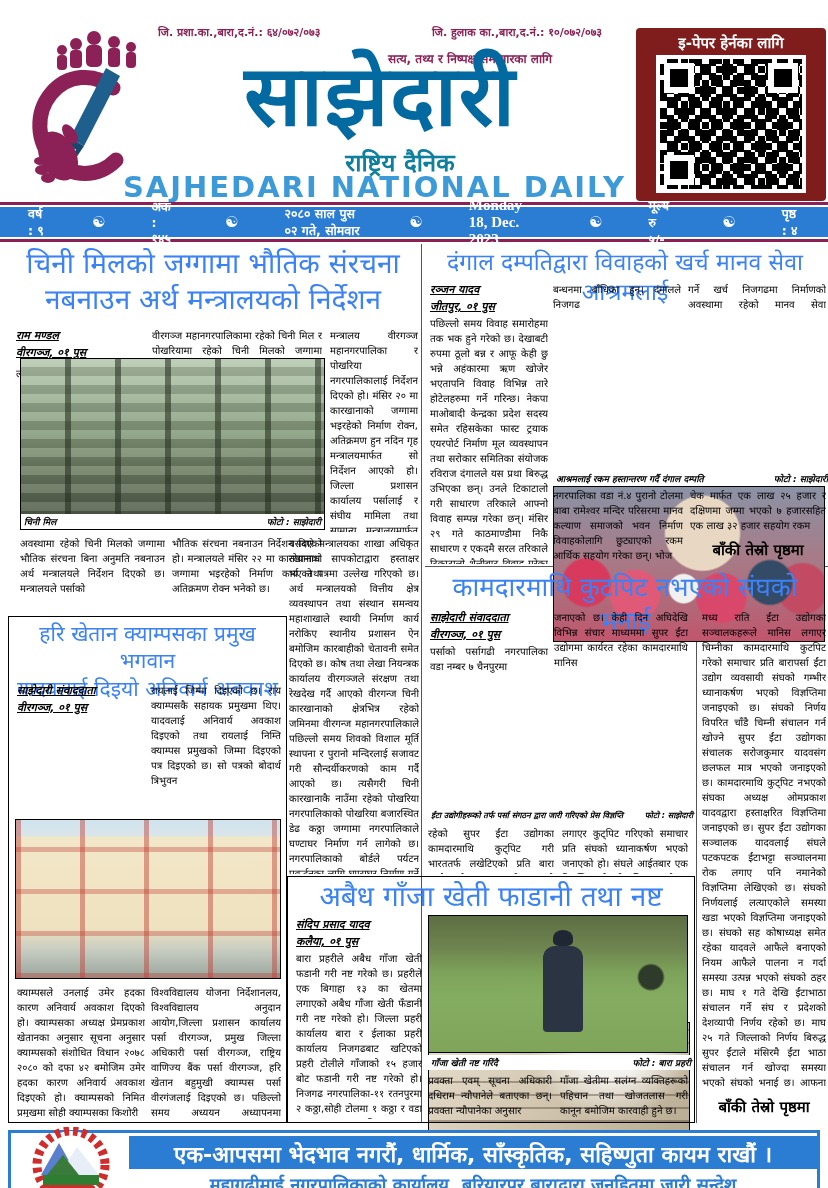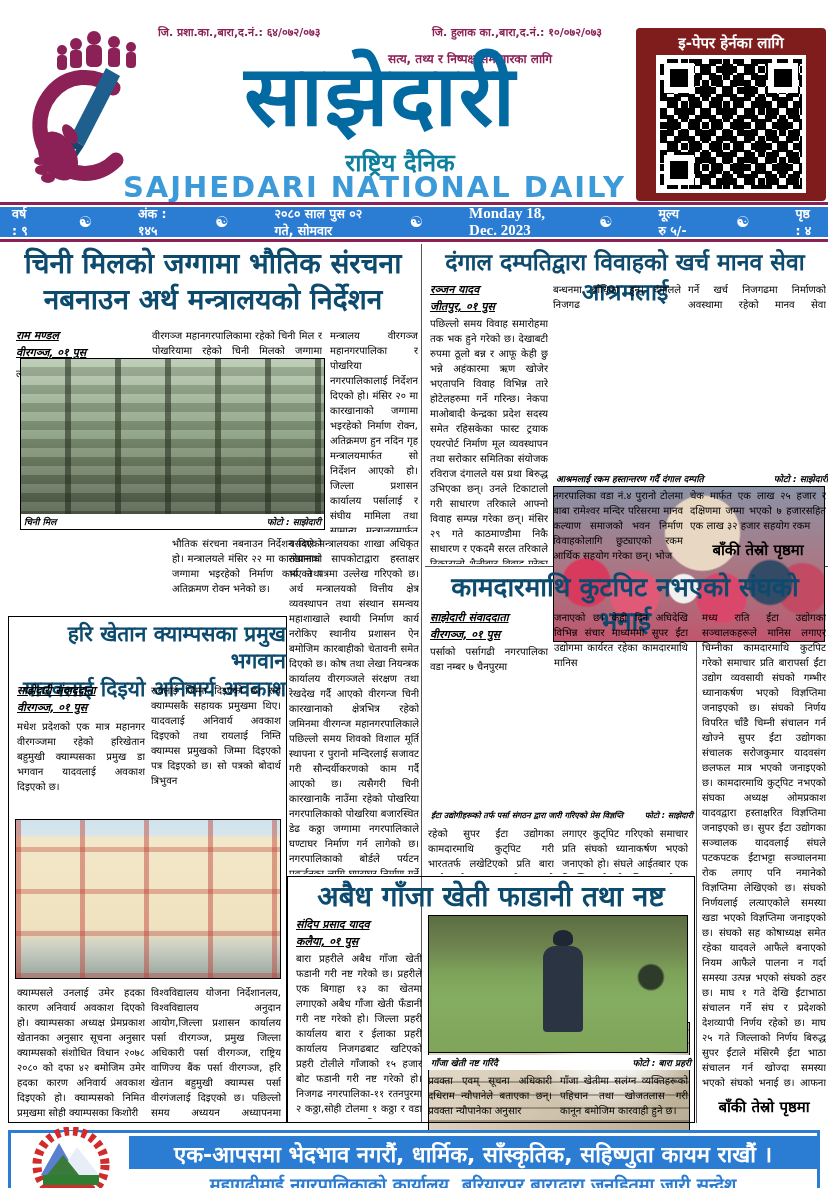--- a/index.html
+++ b/index.html
@@ -18,25 +18,25 @@
   .qr{position:relative;margin:0 auto;width:150px;height:138px;background:#fff;
       background-image:
         conic-gradient(#000 25%,transparent 0 50%,#000 0 75%,transparent 0),
         conic-gradient(#000 25%,transparent 0 50%,#000 0 75%,transparent 0);
       background-size:14px 14px,22px 22px;background-position:0 0,7px 5px;border:4px solid #fff;box-sizing:border-box;}
   .finder{position:absolute;width:30px;height:30px;background:#000;box-shadow:inset 0 0 0 6px #fff, inset 0 0 0 12px #000;}
   
   .datebar-wrap{position:absolute;left:0;top:184px;width:828px;height:40px;background:#fff;
       border-top:3px solid #8b2156;border-bottom:3px solid #8b2156;box-sizing:border-box;padding:2px 0;}
   .datebar{height:100%;background:#2b7cd3;display:flex;align-items:center;
-      padding:0 12px;color:#fff;font-size:12.5px;font-weight:bold;gap:46px;}
+      padding:0 28px;color:#fff;font-size:12.5px;font-weight:bold;gap:46px;}
   .yin{font-size:15px;}
   .endate{font-family:Liberation Serif, serif;font-size:15px;font-weight:bold;}
   
-  .headline{font-weight:bold;color:#0c4a6e;text-align:center;line-height:1.3;}
+  .headline{font-weight:normal;color:#3b82f6;text-align:center;line-height:1.3;}
   .byline{font-size:11px;font-weight:bold;font-style:italic;text-decoration:underline;line-height:1.5;}
   .btxt{font-size:10px;line-height:1.5;text-align:justify;overflow:hidden;}
   .photocap{display:flex;justify-content:space-between;font-size:9px;font-weight:bold;font-style:italic;background:#fff;padding:1px 3px;}
   .photo{border:1px solid #000;box-sizing:border-box;position:relative;overflow:hidden;}
   .vline{position:absolute;width:1px;background:#555;}
   .hline{position:absolute;height:1px;background:#555;}
   .cont{font-size:15px;font-weight:bold;text-align:center;}
   .boxed{border:1.5px solid #000;box-sizing:border-box;}
   
   .mill-art{background:
@@ -158,20 +158,21 @@
   <div class="abs btxt" style="left:152px;top:310px;width:170px;height:52px;">वीरगञ्ज महानगरपालिकामा रहेको चिनी मिल र पोखरियामा रहेको चिनी मिलको जग्गामा अनुमति बिना</div>
   <div class="abs btxt" style="left:330px;top:310px;width:88px;height:204px;">मन्त्रालय वीरगञ्ज महानगरपालिका र पोखरिया नगरपालिकालाई निर्देशन दिएको हो। मंसिर २० मा कारखानाको जग्गामा भइरहेको निर्माण रोक्न, अतिक्रमण हुन नदिन गृह मन्त्रालयमार्फत सो निर्देशन आएको हो। जिल्ला प्रशासन कार्यालय पर्सालाई र संघीय मामिला तथा सामान्य मन्त्रालयमार्फत वीरगन्ज महानगर-पालिका र पोखरिया नगरपालिकालाई निर्देशन दिने निर्णय गरेको हो।</div>
   <div class="abs btxt" style="left:289px;top:518px;width:130px;height:338px;">यसबारे मन्त्रालयका शाखा अधिकृत तोयानाथ सापकोटाद्वारा हस्ताक्षर भएको पत्रमा उल्लेख गरिएको छ। अर्थ मन्त्रालयको वित्तीय क्षेत्र व्यवस्थापन तथा संस्थान समन्वय महाशाखाले स्थायी निर्माण कार्य नरोकिए स्थानीय प्रशासन ऐन बमोजिम कारबाहीको चेतावनी समेत दिएको छ। कोष तथा लेखा नियन्त्रक कार्यालय वीरगञ्जले संरक्षण तथा रेखदेख गर्दै आएको वीरगन्ज चिनी कारखानाको क्षेत्रभित्र रहेको जमिनमा वीरगन्ज महानगरपालिकाले पछिल्लो समय शिवको विशाल मूर्ति स्थापना र पुरानो मन्दिरलाई सजावट गरी सौन्दर्यीकरणको काम गर्दै आएको छ। त्यसैगरी चिनी कारखानाकै नाउँमा रहेको पोखरिया नगरपालिकाको पोखरिया बजारस्थित डेढ कठ्ठा जग्गामा नगरपालिकाले घण्टाघर निर्माण गर्न लागेको छ। नगरपालिकाको बोर्डले पर्यटन प्रवर्द्धनका लागि घण्टाघर निर्माण गर्ने निर्णय गरेको थियो।</div>
 
   <div class="abs photo mill-art" style="left:20px;top:340px;width:305px;height:172px;">
     <div class="photocap" style="position:absolute;left:0;right:0;bottom:0;">
       <span>चिनी मिल</span>
       <span>फोटो : साझेदारी</span>
     </div>
   </div>
+  <div class="abs btxt" style="left:20px;top:518px;width:145px;height:76px;">अवस्थामा रहेको चिनी मिलको जग्गामा भौतिक संरचना बिना अनुमति नबनाउन अर्थ मन्त्रालयले निर्देशन दिएको छ। मन्त्रालयले पर्साको</div>
   <div class="abs btxt" style="left:172px;top:518px;width:150px;height:76px;">भौतिक संरचना नबनाउन निर्देशन दिएको हो। मन्त्रालयले मंसिर २२ मा कारखानाको जग्गामा भइरहेको निर्माण कार्य तथा अतिक्रमण रोक्न भनेको छ।</div>
 
   <div class="abs headline" style="left:424px;top:230px;width:402px;font-size:23px;">दंगाल दम्पतिद्वारा विवाहको खर्च मानव सेवा आश्रमलाई</div>
   <div class="abs byline" style="left:430px;top:264px;width:118px;">
     <div>रञ्जन यादव</div>
     <div>जीतपुर, ०१ पुस</div>
   </div>
   <div class="abs btxt" style="left:553px;top:264px;width:128px;height:30px;">बन्धनमा बाँधिका हुन्। दंगालले निजगढ</div>
   <div class="abs btxt" style="left:688px;top:264px;width:138px;height:30px;">गर्ने खर्च निजगढमा निर्माणको अवस्थामा रहेको मानव सेवा आश्रमलाई</div>
   <div class="abs btxt" style="left:430px;top:298px;width:118px;height:248px;">पछिल्लो समय विवाह समारोहमा तक भक हुने गरेको छ। देखाबटी रुपमा ठूलो बन्न र आफू केही छु भन्ने अहंकारमा ऋण खोजेर भएतापनि विवाह विभिन्न तारे होटेलहरुमा गर्ने गरिन्छ। नेकपा माओबादी केन्द्रका प्रदेश सदस्य समेत रहिसकेका फास्ट ट्रयाक एयरपोर्ट निर्माण मूल व्यवस्थापन तथा सरोकार समितिका संयोजक रविराज दंगालले यस प्रथा बिरुद्ध उभिएका छन्। उनले टिकाटालो गरी साधारण तरिकाले आफ्नो विवाह सम्पन्न गरेका छन्। मंसिर २९ गते काठमाण्डौमा निकै साधारण र एकदमै सरल तरिकाले टिकाटालो शैलीबाट विवाह गरेका हुन। सप्तरी मुलघर भई काठमाण्डौ बस्दै आएकी रेश्मी लामिछानेसँग विवाह दंगाल विवाह</div>
@@ -197,29 +198,28 @@
   <div class="abs photocap" style="left:428px;top:790px;width:262px;font-size:8px;">
     <span>ईंटा उद्योगीहरूको तर्फ पर्सा संगठन द्वारा जारी गरिएको प्रेस विज्ञप्ति</span>
     <span>फोटो : साझेदारी</span>
   </div>
   <div class="abs btxt" style="left:428px;top:808px;width:126px;height:48px;">रहेको सुपर ईंटा उद्योगका कामदारमाथि कुट्पिट गरी भारततर्फ लखेटिएको प्रति बारा पर्सा ईंटा व्यवसायी संघले ध्यानाकर्षण भएको</div>
   <div class="abs btxt" style="left:562px;top:808px;width:126px;height:48px;">लगाएर कुट्पिट गरिएको समाचार प्रति संघको ध्यानाकर्षण भएको जनाएको हो। संघले आईतबार एक विज्ञप्ति जारी गरी मंसिर २६ गते</div>
   <div class="abs btxt" style="left:702px;top:592px;width:124px;height:482px;">मध्य राति ईंटा उद्योगका सञ्चालकहरूले मानिस लगाएर चिम्नीका कामदारमाथि कुटपिट गरेको समाचार प्रति बारापर्सा ईंटा उद्योग व्यवसायी संघको गम्भीर ध्यानाकर्षण भएको विज्ञप्तिमा जनाइएको छ। संघको निर्णय विपरित चाँडै चिम्नी संचालन गर्न खोज्ने सुपर ईंटा उद्योगका संचालक सरोजकुमार यादवसंग छलफल मात्र भएको जनाइएको छ। कामदारमाथि कुट्पिट नभएको संघका अध्यक्ष ओमप्रकाश यादवद्वारा हस्ताक्षरित विज्ञप्तिमा जनाइएको छ। सुपर ईंटा उद्योगका सञ्चालक यादवलाई संघले पटकपटक ईंटाभट्टा सञ्चालनमा रोक लगाए पनि नमानेको विज्ञप्तिमा लेखिएको छ। संघको निर्णयलाई लत्याएकोले समस्या खडा भएको विज्ञप्तिमा जनाइएको छ। संघको सह कोषाध्यक्ष समेत रहेका यादवले आफैले बनाएको नियम आफैले पालना न गर्दा समस्या उत्पन्न भएको संघको ठहर छ। माघ १ गते देखि ईंटाभाठा संचालन गर्ने संघ र प्रदेशको देशव्यापी निर्णय रहेको छ। माघ २५ गते जिल्लाको निर्णय बिरुद्ध सुपर ईंटाले मंसिरमै ईंटा भाठा संचालन गर्न खोज्दा समस्या भएको संघको भनाई छ। आफना कमदारलाई आफैले लुक्न लगाई सुपर ईंटाले संघका सदस्य सोना इँटा उद्योगका संचालक ओमप्रकाश यादव,शिवम् इँटा उद्योगका फुलवरियाका सञ्चालक जीतेन्द्र मिश्र, प्रीति ईंटा उद्योग, डोकैलाका सञ्चालक सुरेन्द्र ठाकुर, अनमोल ईंटा उद्योग, डोकैलाका सञ्चालक बृजमोहन साह रौनियार र एभिएस ईंटा उद्योग,</div>
   <div class="abs cont" style="left:700px;top:1078px;width:128px;">बाँकी तेस्रो पृष्ठमा</div>
 
   <div class="abs boxed" style="left:8px;top:598px;width:279px;height:507px;">
-    <div class="headline" style="position:absolute;left:0;top:4px;width:100%;font-size:21px;text-align:right;">
+    <div class="headline" style="position:absolute;left:0;top:4px;width:100%;font-size:21px;">
       <div>हरि खेतान क्याम्पसका प्रमुख भगवान</div>
       <div>यादवलाई दिइयो अनिवार्य अवकाश</div>
     </div>
     <div class="byline" style="position:absolute;left:8px;top:66px;width:125px;">
       <div>साझेदारी संवाददाता</div>
       <div>वीरगञ्ज, ०१ पुस</div>
     </div>
-    <div class="btxt" style="position:absolute;left:8px;top:102px;width:128px;height:96px;">मधेश प्रदेशको एक मात्र महानगर वीरगञ्जमा रहेको हरिखेतान बहुमुखी क्याम्पसका प्रमुख डा भगवान यादवलाई अवकाश दिइएको छ।</div>
     <div class="btxt" style="position:absolute;left:142px;top:66px;width:130px;height:132px;">रायलाई जिम्मा दिइएको छ। राय क्याम्पसकै सहायक प्रमुखमा थिए। यादवलाई अनिवार्य अवकाश दिइएको तथा रायलाई निम्ति क्याम्पस प्रमुखको जिम्मा दिइएको पत्र दिइएको छ। सो पत्रको बोदार्थ त्रिभुवन</div>
     <div class="photo campus-art" style="position:absolute;left:6px;top:202px;width:266px;height:160px;"></div>
     <div class="btxt" style="position:absolute;left:8px;top:368px;width:128px;height:132px;">क्याम्पसले उनलाई उमेर हदका कारण अनिवार्य अवकाश दिएको हो। क्याम्पसका अध्यक्ष प्रेमप्रकाश खेतानका अनुसार सूचना अनुसार क्याम्पसको संशोधित विधान २०७८ २०८० को दफा ४२ बमोजिम उमेर हदका कारण अनिवार्य अवकाश दिइएको हो। क्याम्पसको निमित प्रमुखमा सोही क्याम्पसका किशोरी</div>
     <div class="btxt" style="position:absolute;left:142px;top:368px;width:130px;height:132px;">विश्वविद्यालय योजना निर्देशानलय, विश्वविद्यालय अनुदान आयोग,जिल्ला प्रशासन कार्यालय पर्सा वीरगञ्ज, प्रमुख जिल्ला अधिकारी पर्सा वीरगञ्ज, राष्ट्रिय वाणिज्य बैंक पर्सा वीरगञ्ज, हरि खेतान बहुमुखी क्याम्पस पर्सा वीरगंजलाई दिइएको छ। पछिल्लो समय अध्ययन अध्यापनमा हरिखेतान क्याम्पसले यस क्षेत्रमा नाम कमाएको छ।</div>
   </div>
 
   <div class="abs boxed" style="left:287px;top:858px;width:408px;height:247px;">
     <div class="headline" style="position:absolute;left:0;top:2px;width:100%;font-size:28px;">अबैध गाँजा खेती फाडानी तथा नष्ट</div>
     <div class="byline" style="position:absolute;left:8px;top:40px;width:125px;">
       <div>संदिप प्रसाद यादव</div>

